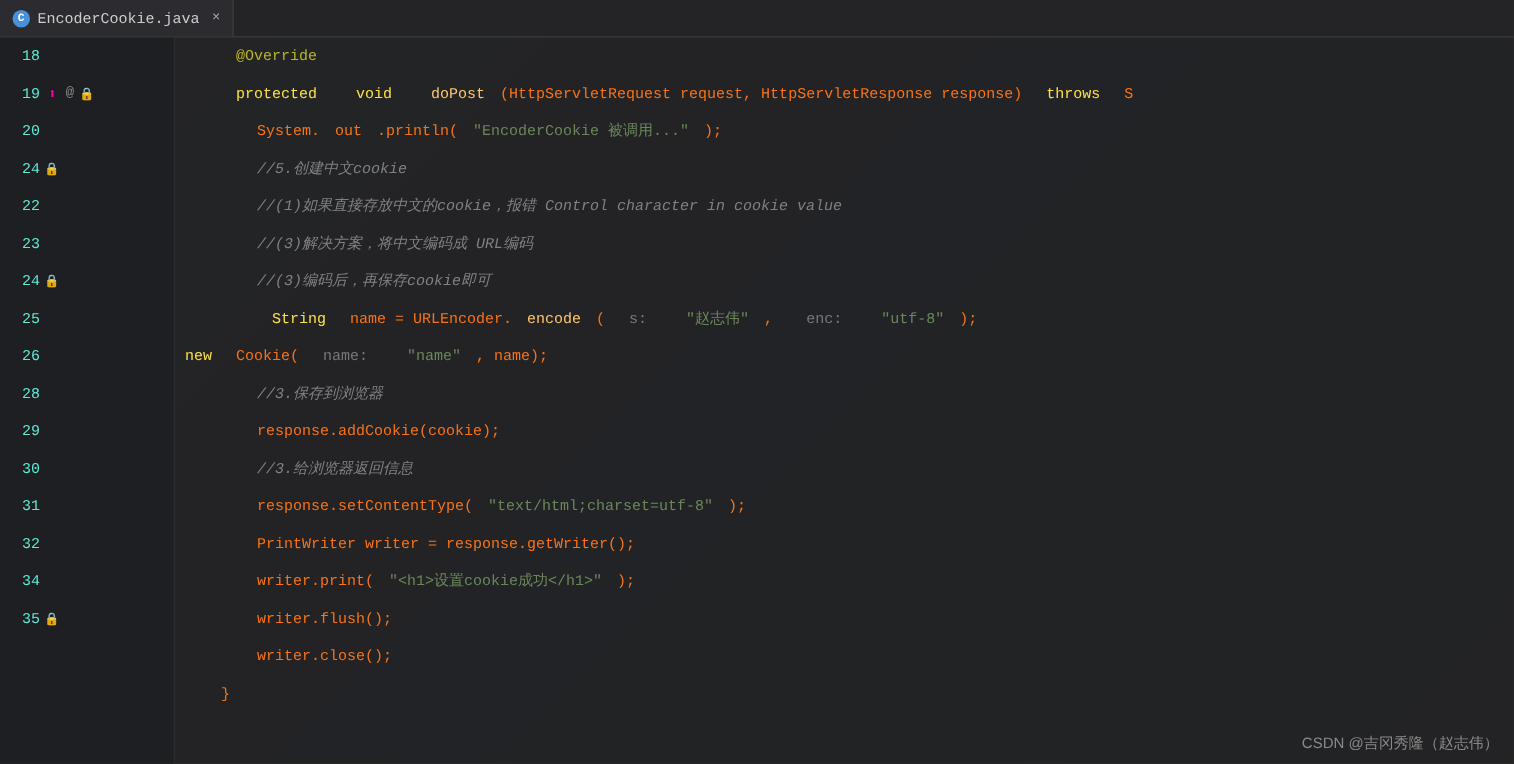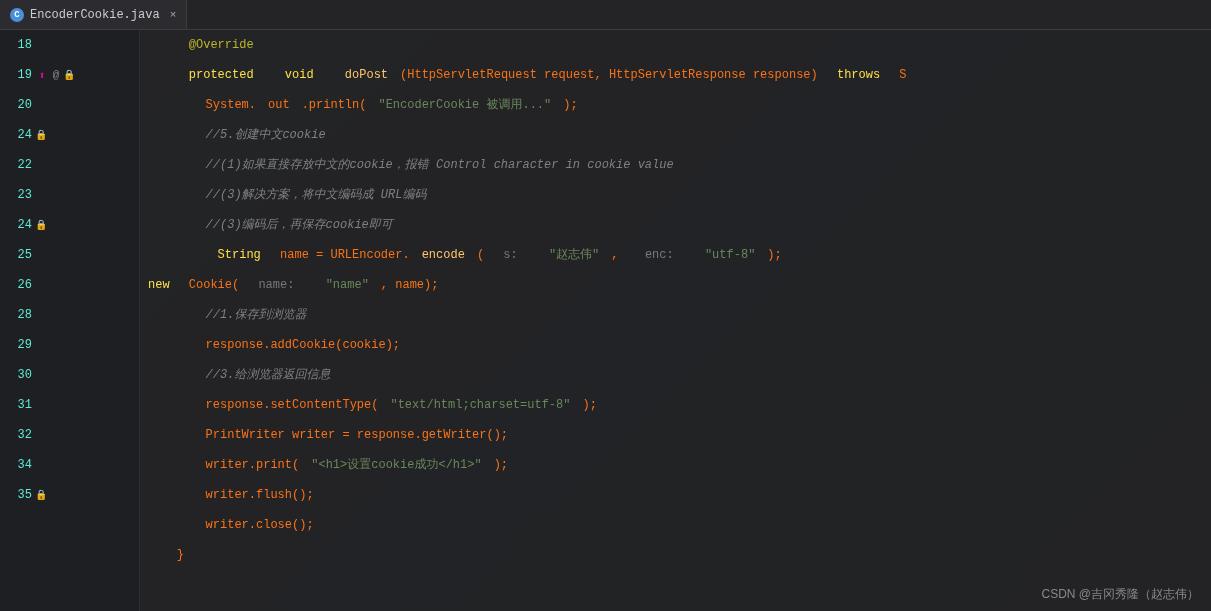--- a/index.html
+++ b/index.html
@@ -243,21 +243,21 @@
     <div class="code-content" id="code-container">
         <div class="code-line"><span class="c-default">    </span><span class="c-annotation">@Override</span></div>
         <div class="code-line"><span class="c-default">    </span><span class="c-keyword">protected</span><span class="c-default"> </span><span class="c-keyword">void</span><span class="c-default"> </span><span class="c-method">doPost</span><span class="c-default">(HttpServletRequest request, HttpServletResponse response) </span><span class="c-keyword">throws</span><span class="c-default"> S</span></div>
         <div class="code-line"><span class="c-default">        System.</span><span class="c-default">out</span><span class="c-default">.println(</span><span class="c-string">"EncoderCookie 被调用..."</span><span class="c-default">);</span></div>
         <div class="code-line"><span class="c-comment">        //5.创建中文cookie</span></div>
         <div class="code-line"><span class="c-comment">        //(1)如果直接存放中文的cookie，报错 Control character in cookie value</span></div>
         <div class="code-line"><span class="c-comment">        //(3)解决方案，将中文编码成 URL编码</span></div>
         <div class="code-line"><span class="c-comment">        //(3)编码后，再保存cookie即可</span></div>
         <div class="code-line"><span class="c-default">        </span><span class="c-keyword">String</span><span class="c-default"> name = URLEncoder.</span><span class="c-method">encode</span><span class="c-default">( </span><span class="c-param-hint">s:</span><span class="c-default"> </span><span class="c-string">"赵志伟"</span><span class="c-default">,  </span><span class="c-param-hint">enc:</span><span class="c-default"> </span><span class="c-string">"utf-8"</span><span class="c-default">);</span></div>
         <div class="code-line"><span class="c-keyword">new</span><span class="c-default"> Cookie( </span><span class="c-param-hint">name:</span><span class="c-default"> </span><span class="c-string">"name"</span><span class="c-default">, name);</span></div>
-        <div class="code-line"><span class="c-comment">        //1.保存到浏览器</span></div>
+        <div class="code-line"><span class="c-comment">        //3.保存到浏览器</span></div>
         <div class="code-line"><span class="c-default">        response.addCookie(cookie);</span></div>
         <div class="code-line"><span class="c-comment">        //3.给浏览器返回信息</span></div>
         <div class="code-line"><span class="c-default">        response.setContentType(</span><span class="c-string">"text/html;charset=utf-8"</span><span class="c-default">);</span></div>
         <div class="code-line"><span class="c-default">        PrintWriter writer = response.getWriter();</span></div>
         <div class="code-line"><span class="c-default">        writer.print(</span><span class="c-string">"&lt;h1&gt;设置cookie成功&lt;/h1&gt;"</span><span class="c-default">);</span></div>
         <div class="code-line"><span class="c-default">        writer.flush();</span></div>
         <div class="code-line"><span class="c-default">        writer.close();</span></div>
         <div class="code-line"><span class="c-default">    }</span></div>
       </div>
   </div>

